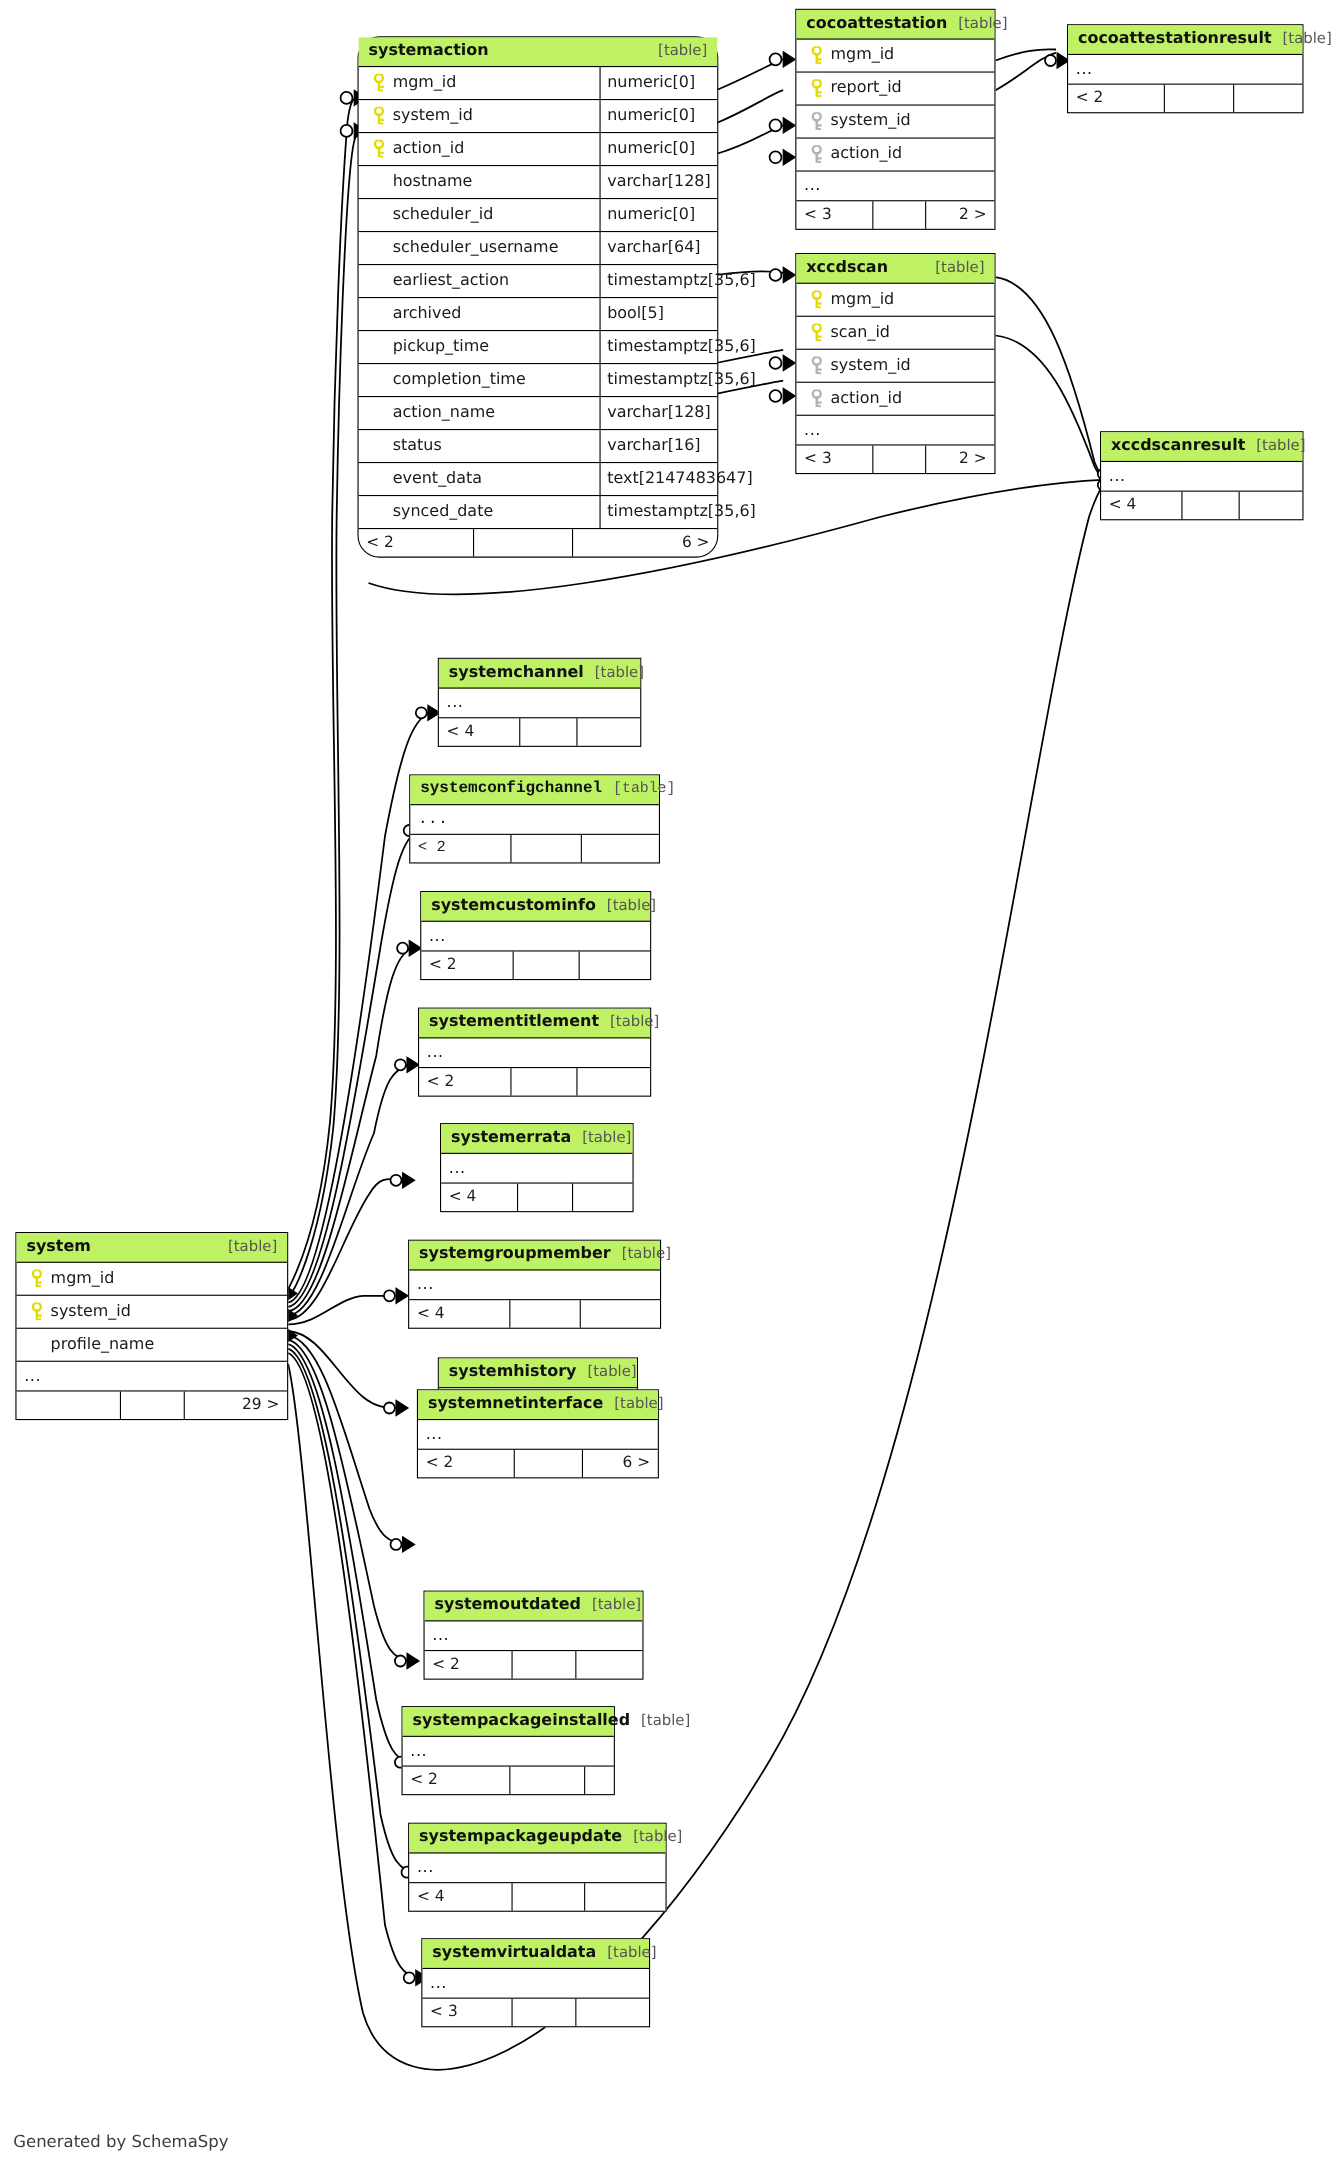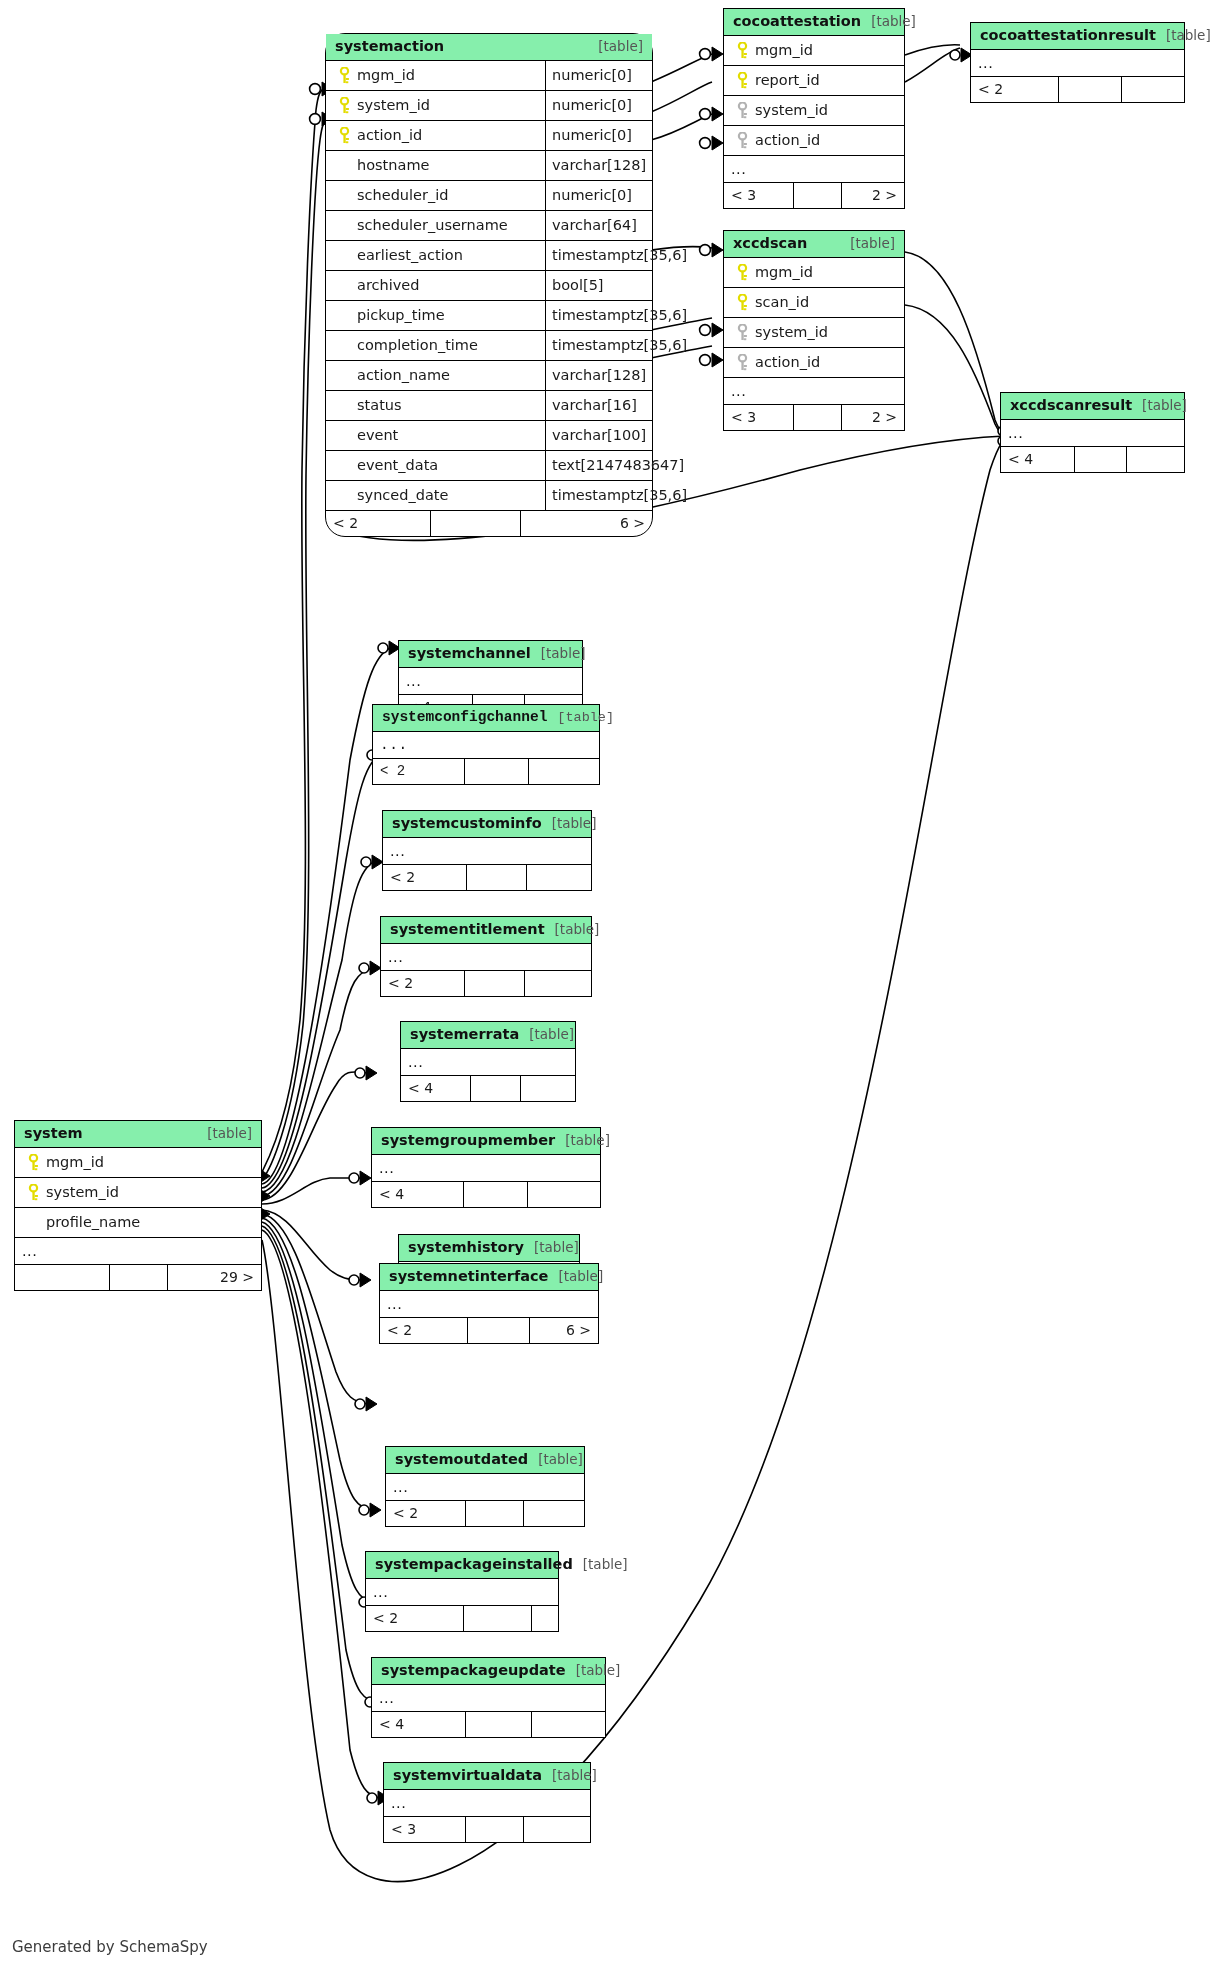--- a/index.html
+++ b/index.html
@@ -17,21 +17,21 @@
 
   .table-node{
     position:absolute;
     border:1.6px solid #000000;
     background:#ffffff;
     box-sizing:border-box;
     z-index:5;
   }
   .t-title{
     display:flex;align-items:center;justify-content:space-between;
-    background:#86efac;
+    background:#bef264;
     border-bottom:1.6px solid #000000;
     padding:4px 9px 5px 9px;
     font-size:14.5px;
     line-height:1.15;
     white-space:nowrap;
   }
   .t-title .t-name{font-weight:bold;color:#111111;}
   .t-title .t-tag{color:#555555;font-weight:normal;padding-left:10px;font-size:13.5px;}
 
   .t-row{
@@ -288,27 +288,20 @@
     <div class="t-row">
       <div class="t-col-name">
           <span class="keyslot"></span>
           <span class="cname">status</span>
         </div>
       <div class="t-col-type">varchar[16]</div>
     </div>
     <div class="t-row">
       <div class="t-col-name">
           <span class="keyslot"></span>
-          <span class="cname">event</span>
-        </div>
-      <div class="t-col-type">varchar[100]</div>
-    </div>
-    <div class="t-row">
-      <div class="t-col-name">
-          <span class="keyslot"></span>
           <span class="cname">event_data</span>
         </div>
       <div class="t-col-type">text[2147483647]</div>
     </div>
     <div class="t-row" style="border-bottom:1.6px solid #000;">
       <div class="t-col-name">
           <span class="keyslot"></span>
           <span class="cname">synced_date</span>
         </div>
       <div class="t-col-type">timestamptz[35,6]</div>
@@ -515,21 +508,21 @@
         </div>
       </div>
     <div class="ellipsis">...</div>
     <div class="footer-row noborder">
       <div class="fcell l" style="width:95px;"></div>
       <div class="fcell l" style="width:58px;"></div>
       <div class="fcell r" style="flex:1;">29 &gt;</div>
     </div>
   </div>
 
-  <div class="table-node" style="left:398px;top:598px;width:185px;margin-top:42px;">
+  <div class="table-node" style="left:398px;top:598px;width:185px;">
     <div class="t-title">
         <span class="t-name">systemchannel</span>
         <span class="t-tag">[table]</span>
       </div>
     <div class="ellipsis">...</div>
     <div class="footer-row noborder">
       <div class="fcell l" style="width:74px;">&lt; 4</div>
       <div class="fcell l" style="width:52px;"></div>
       <div class="fcell r" style="flex:1;"></div>
     </div>

